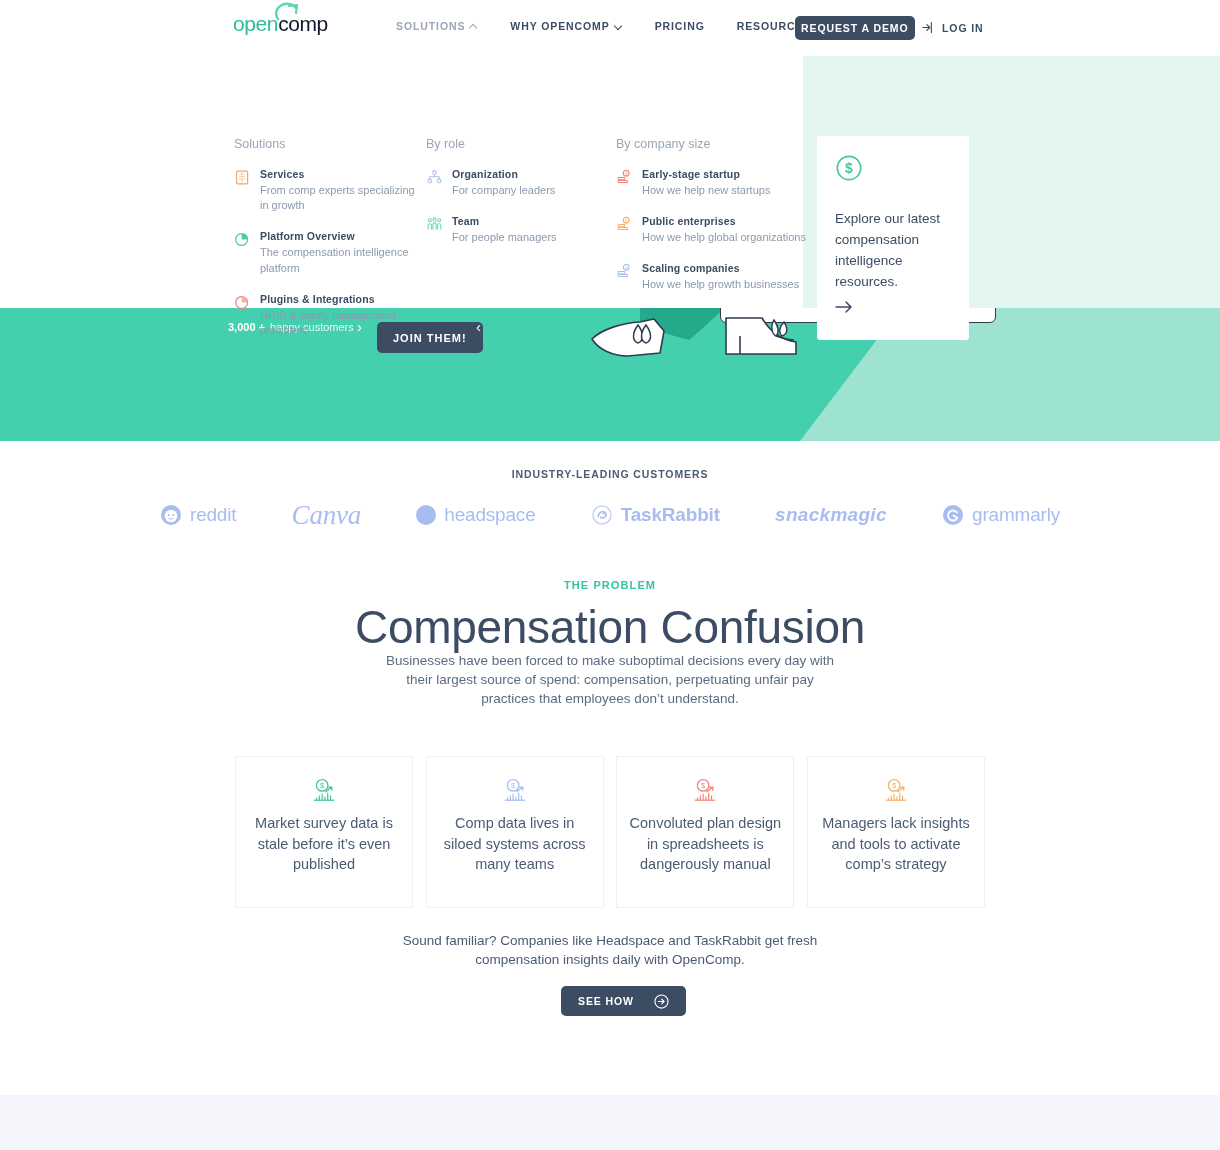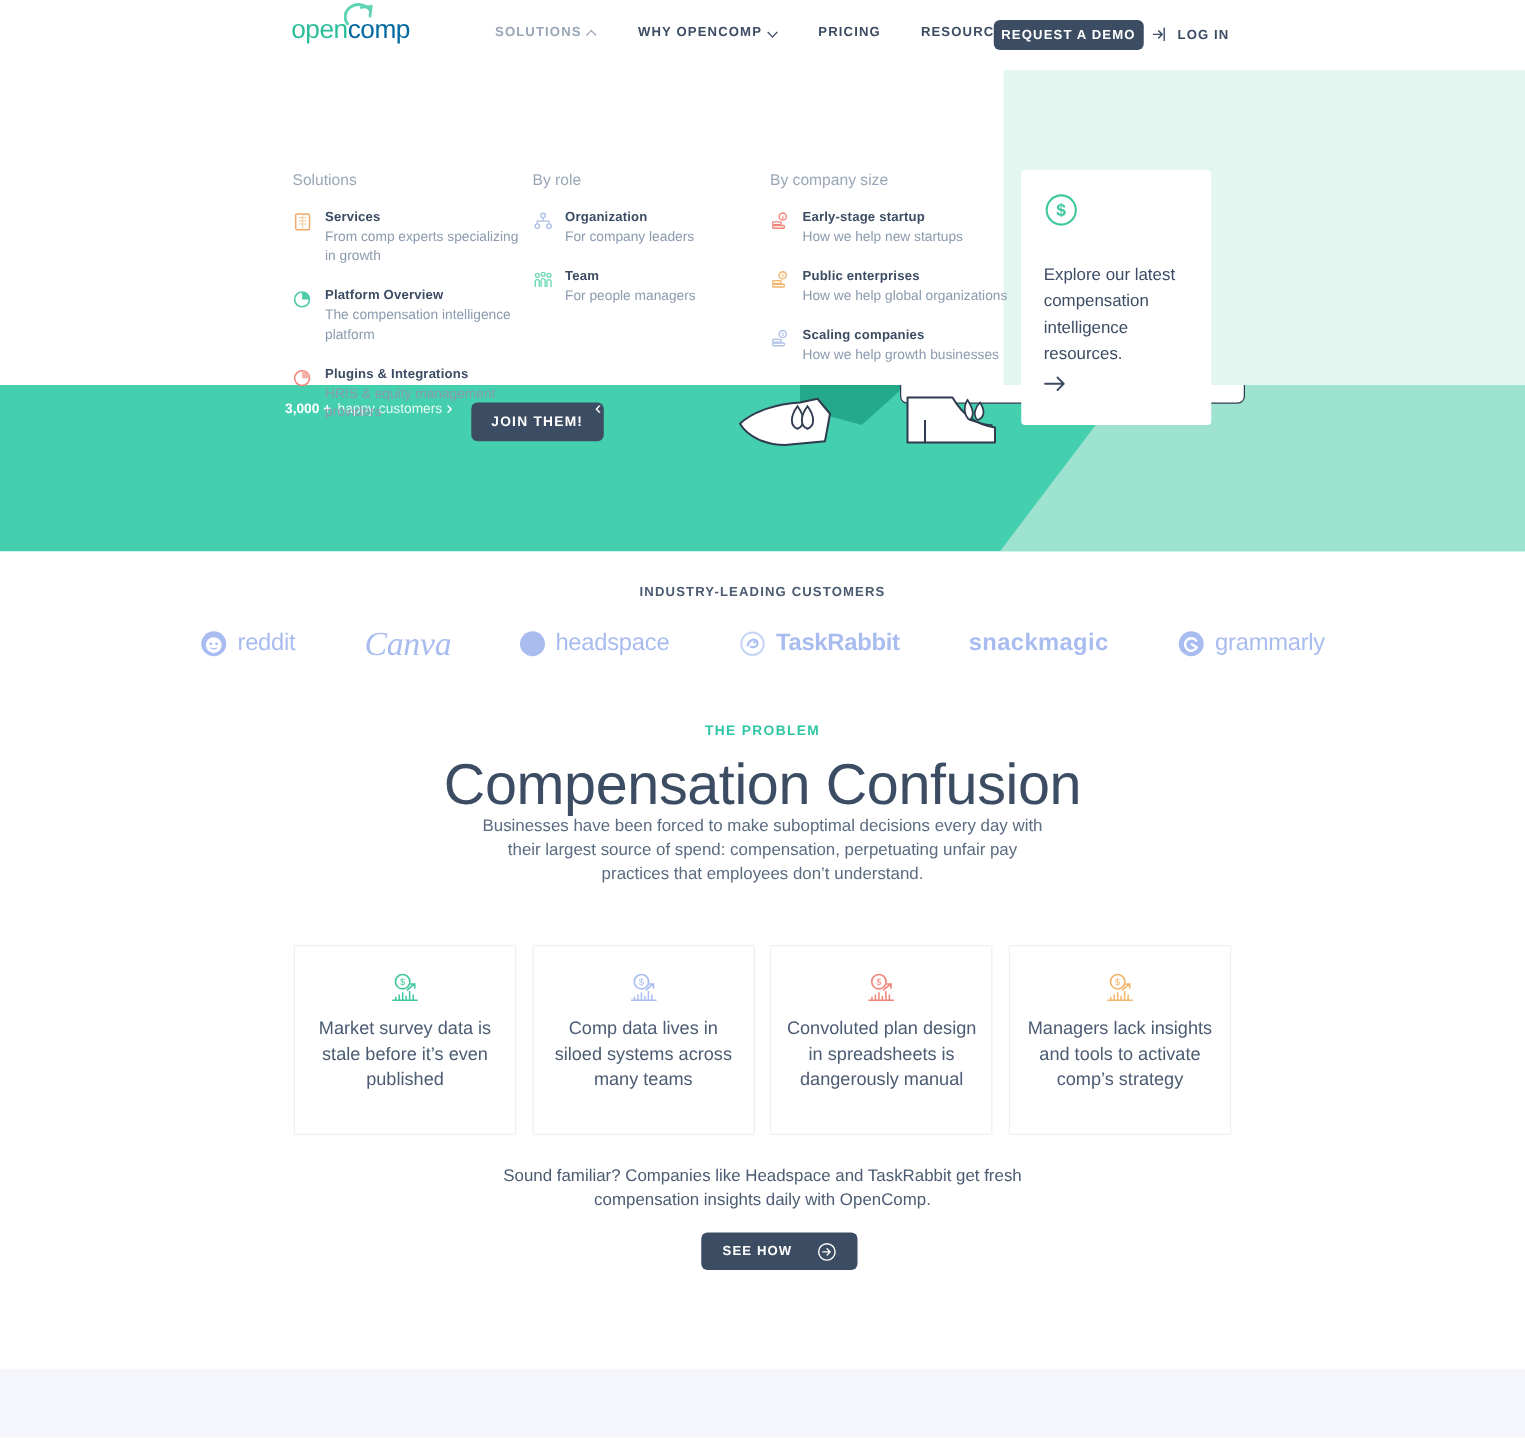--- a/index.html
+++ b/index.html
@@ -14,21 +14,21 @@
   
   .nav {
     position: absolute; top:0; left:0; width:1220px; height:56px;
     background:#fff; z-index: 40;
     display:flex; align-items:center;
   }
   .logo { position:absolute; left:233px; top:12px; display:flex; align-items:flex-end; }
   .logo-mark { position:absolute; left:42px; top:-10px; width:26px; height:20px; }
   .logo-text { font-size:21px; letter-spacing:-0.4px; font-weight:400; }
   .logo-open { color:#2BBE9B; }
-  .logo-comp { color:#0369a1;margin-top:20px; }
+  .logo-comp { color:#0f172a;margin-top:20px; }
 
   .nav-links { position:absolute; left:396px; top:20px; display:flex; gap:0; align-items:center; }
   .nav-link {
     font-size:10.5px; font-weight:700; letter-spacing:0.9px;
     color:#3C4C63; text-transform:uppercase; cursor:pointer;
     display:flex; align-items:center; gap:5px; margin-right:32px; white-space:nowrap;
   }
   .nav-link.active { color:#9AA7B8; }
   .caret { display:inline-block; width:8px; height:8px; position:relative; }
   .caret:after{
@@ -385,21 +385,21 @@
     <div class="brand">
       <svg width="22" height="22" viewBox="0 0 22 22">
         <circle cx="11" cy="11" r="9" fill="none" stroke="#C7D5F5" stroke-width="1.6"></circle>
         <path d="M7 13 C8 7, 14 6, 15 10 C15.6 13, 12 15, 9 13" fill="none" stroke="#A8BCF0" stroke-width="1.6"></path>
         <circle cx="12.6" cy="9.6" r="1.1" fill="#A8BCF0"></circle>
       </svg>
       <span class="brand-txt" style="font-weight:700;">TaskRabbit</span>
     </div>
 
     <div class="brand">
-      <span class="brand-txt" style="font-weight:700; letter-spacing:0.3px;">snackmagic</span>
+      <span class="brand-txt" style="font-weight:700; letter-spacing:0.3px;font-style:italic;">snackmagic</span>
     </div>
 
     <div class="brand">
       <svg width="22" height="22" viewBox="0 0 22 22">
         <circle cx="11" cy="11" r="10" fill="#A8BCF0"></circle>
         <path d="M15 8.5 A5 5 0 1 0 15.4 14 L11.4 11.4" fill="none" stroke="#fff" stroke-width="1.9" stroke-linecap="round"></path>
       </svg>
       <span class="brand-txt">grammarly</span>
     </div>
   </div>

